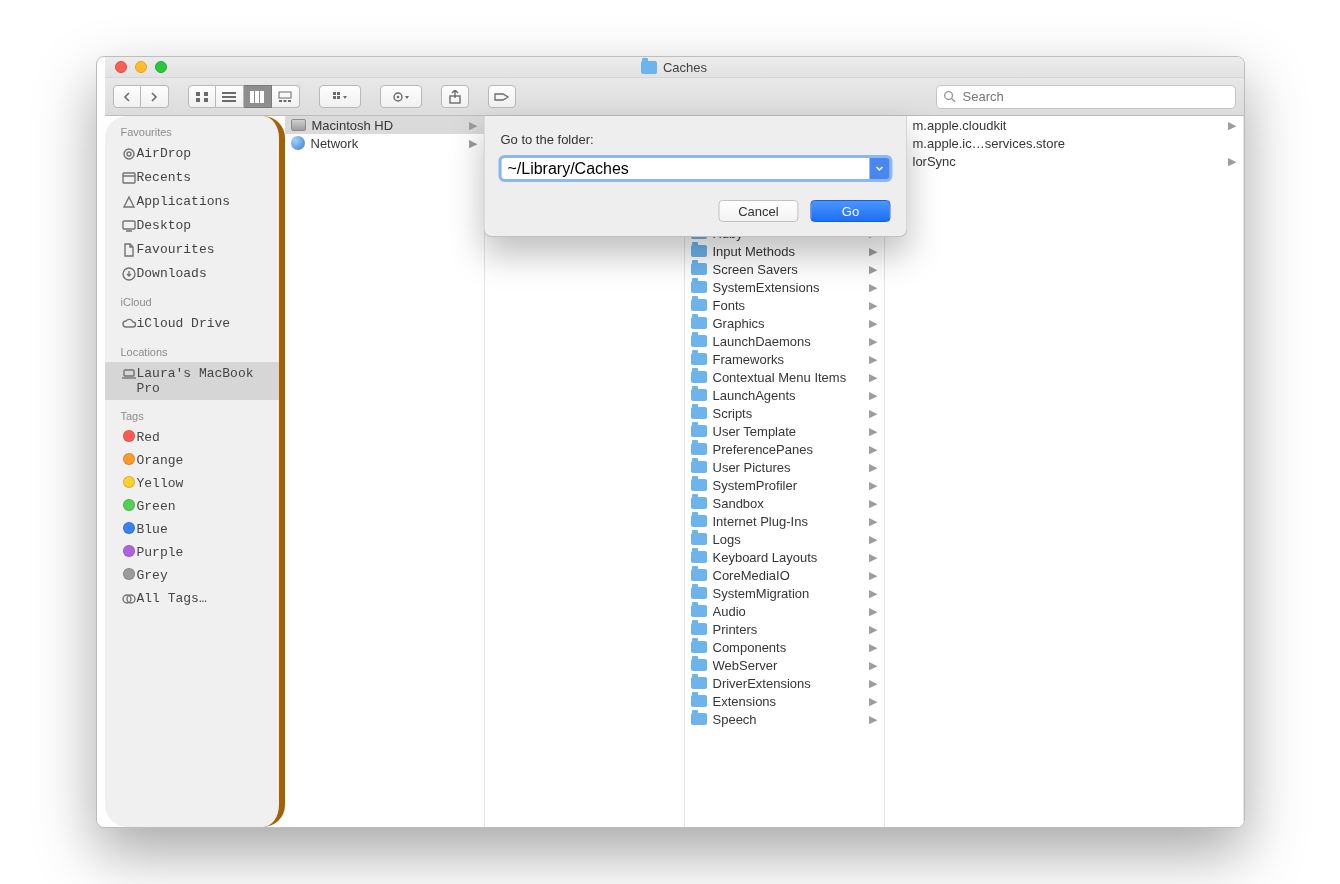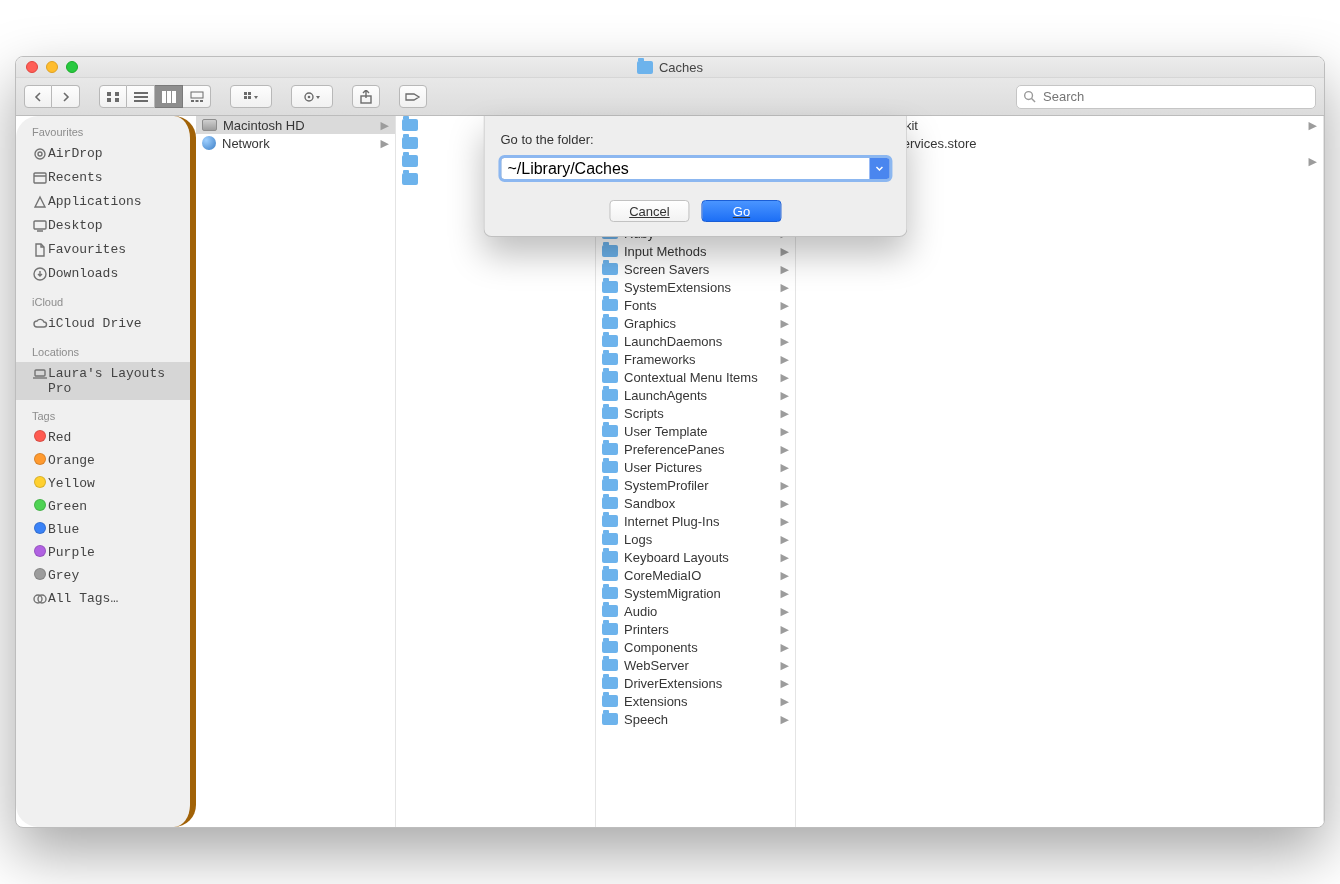--- a/index.html
+++ b/index.html
@@ -6,30 +6,31 @@
   body {
     font-family: -apple-system, "Helvetica Neue", Helvetica, Arial, sans-serif;
     font-size: 13px;
     background: #fff;
     color: #363636;
     width: 1340px;
     height: 884px;
     display:flex; align-items:center; justify-content:center;
   }
   .window {
-    width: 1310px;
+    width: 1149px;
     height: 772px;
     background: #fff;
     border-radius: 8px;
     box-shadow: 0 25px 60px rgba(0,0,0,.35);
     overflow: hidden;
     display: flex;
     flex-direction: column;
     position: relative;
     border:1px solid #bdbdbd;
+    padding-left:8px;
   }
   
   .titlebar {
     height: 21px;
     background: linear-gradient(#ececec,#e2e2e2);
     display:flex; align-items:center;
     border-bottom:1px solid #d6d6d6;
     position:relative;
   }
   .traffic { display:flex; gap:8px; padding-left:10px; }
@@ -75,21 +76,21 @@
   .fold-ico::before{content:"";position:absolute;top:-3px;left:1px;width:6px;height:3px;background:#6db3ec;border-radius:1px 1px 0 0;}
   .fold-ico.light{background:#78c5f7;}
   .fold-ico.light::before{background:#78c5f7;}
   .col.last{width:auto;flex:1;}
   
   .sheet{position:absolute;top:59px;left:50%;transform:translateX(-44%);width:424px;background:#eeeeee;border:1px solid #c0c0c0;border-top:none;border-radius:0 0 8px 8px;box-shadow:0 18px 34px rgba(0,0,0,.25);padding:16px 16px 14px;font-size:13px;}
   .sheet-label{margin-bottom:10px;color:#333;}
   .combo{position:relative;}
   .combo input{width:100%;height:23px;border:1px solid #c3c3c3;border-radius:4px;padding:0 24px 0 6px;font-size:16px;outline:3px solid #8cb7f0;outline-offset:-1px;}
   .combo .picker{position:absolute;right:1px;top:1px;width:20px;height:21px;background:#4a86ef;border-radius:0 3px 3px 0;display:flex;align-items:center;justify-content:center;color:#fff;font-size:10px;}
-  .sheet-actions{display:flex;justify-content:center;gap:12px;margin-top:20px;text-decoration:underline;}
+  .sheet-actions{display:flex;justify-content:flex-end;gap:12px;margin-top:20px;}
   .mac-btn{min-width:80px;height:22px;border-radius:4px;border:1px solid #c2c2c2;background:linear-gradient(#fff,#f2f2f2);font-size:13px;color:#333;}
   .mac-btn.primary{background:linear-gradient(#4a95ff,#1d6ff5);border-color:#1a5ed6;color:#fff;}
   svg{display:block}
 </style>
 </head>
 <body>
 
 <div class="window">
 
   <div class="titlebar">
@@ -268,21 +269,21 @@
           <span>iCloud Drive</span>
         </div>
         <div class="side-header">Locations</div>
         <div class="side-item selected">
           <span class="side-icon">
             <svg width="16" height="16" viewBox="0 0 16 16" fill="none" stroke="#737373" stroke-width="1.4">
               <rect x="3" y="4" width="10" height="6" rx="1"></rect>
               <line x1="1" y1="12" x2="15" y2="12"></line>
             </svg>
           </span>
-          <span>Laura's Layouts Pro</span>
+          <span>Laura's MacBook Pro</span>
         </div>
         <div class="side-header">Tags</div>
         <div class="side-item">
           <span class="side-icon">
             <span class="tagdot" style="background:#ff5b51"></span>
           </span>
           <span>Red</span>
         </div>
         <div class="side-item">
           <span class="side-icon">

